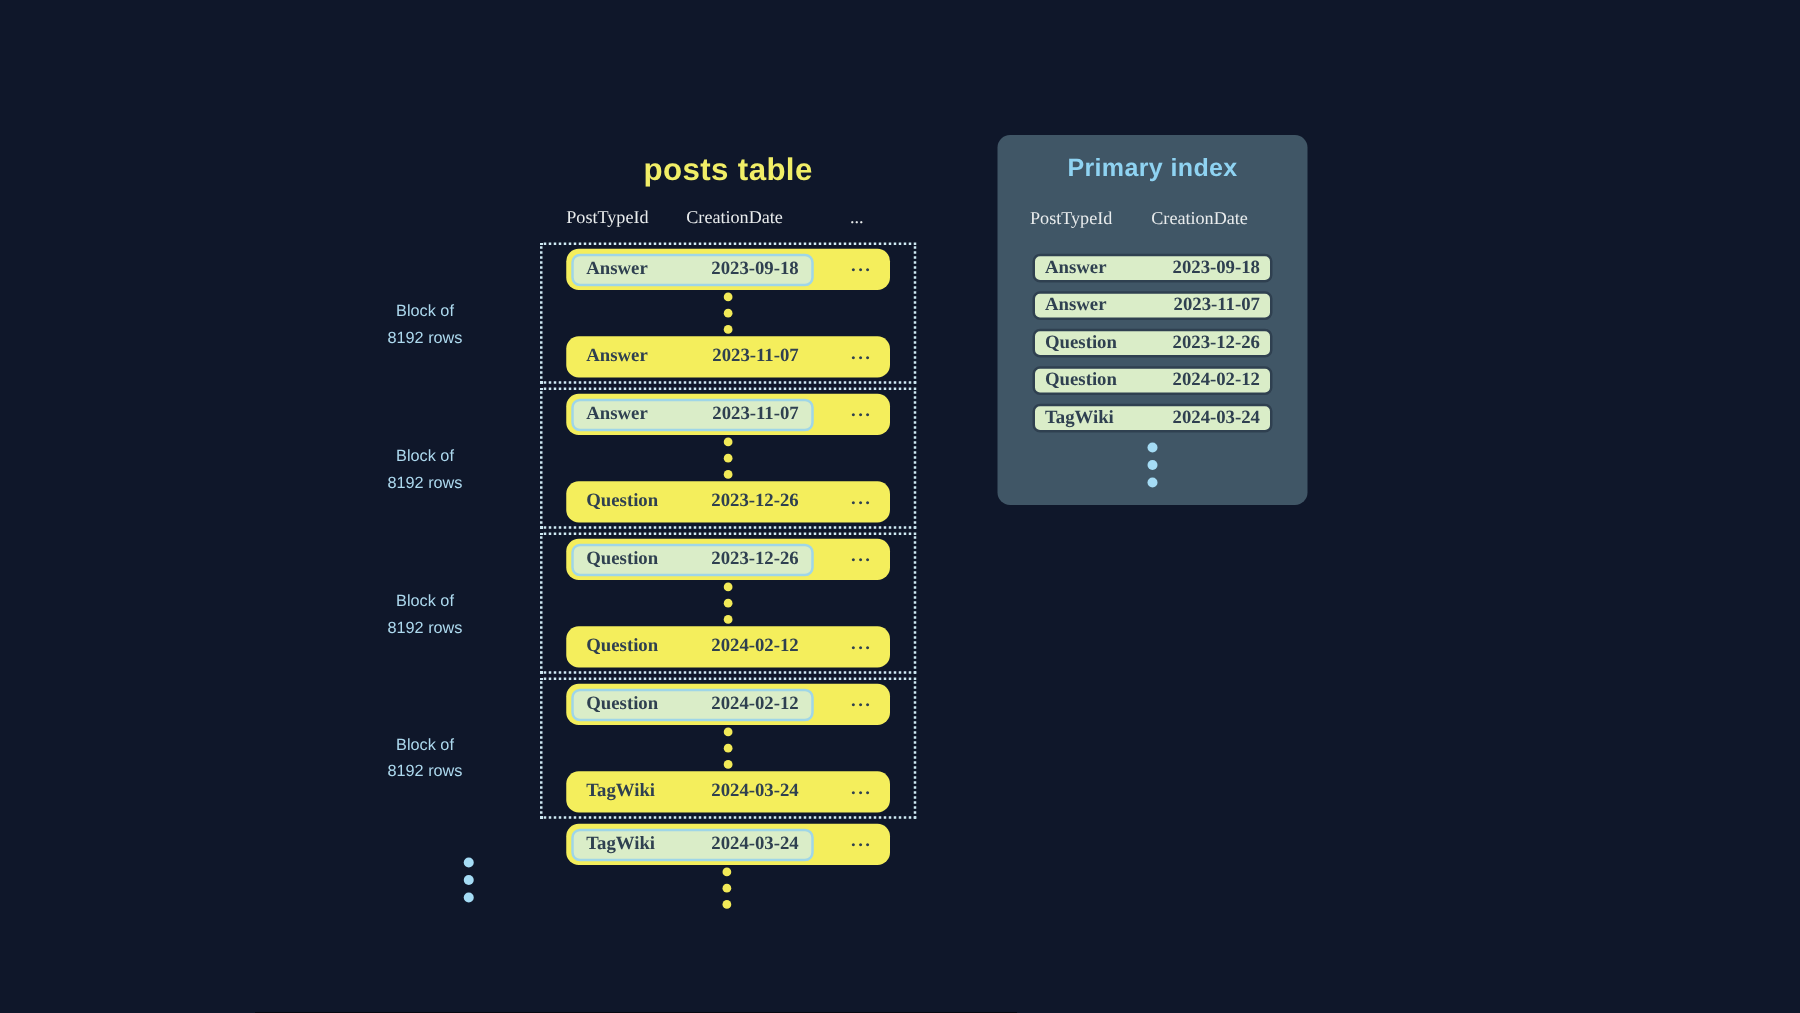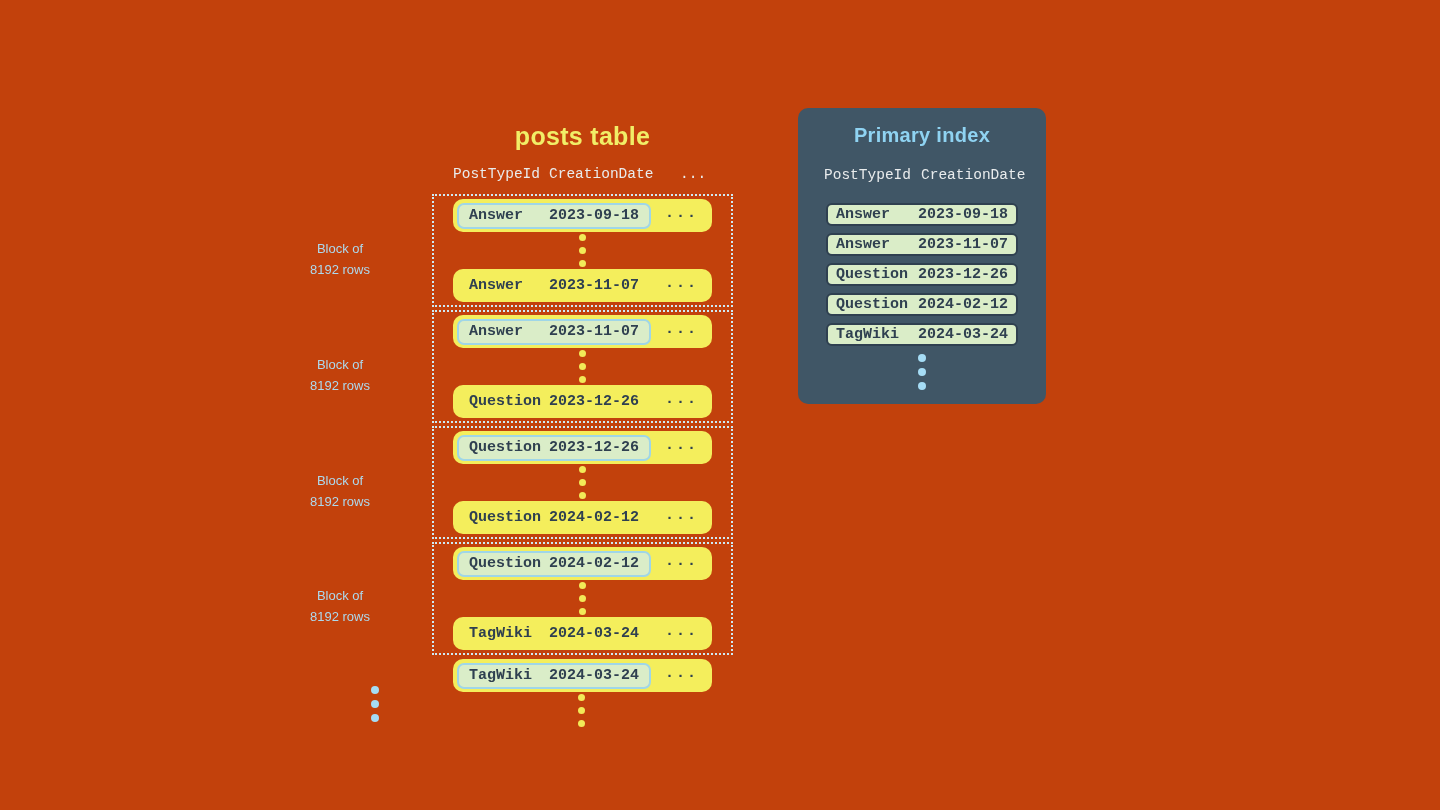--- a/index.html
+++ b/index.html
@@ -1,24 +1,24 @@
 <!DOCTYPE html>
 <html><head>
 <meta charset="utf-8">
 <style>
   html, body { margin: 0; padding: 0; background: #000; }
   .canvas {
     position: relative;
     width: 1440px;
     height: 810px;
-    background: #c2410c;
+    background: #0f172a;
     overflow: hidden;
     font-family: "Liberation Sans", sans-serif;
   }
-  .mono { font-family: Liberation Mono, monospace; }
+  .mono { font-family: Liberation Serif, serif; }
 
   
   .posts-title {
     position: absolute; left: 432px; top: 122px; width: 301px;
     text-align: center; color: #f1ee67;
     font-size: 25px; font-weight: 600; letter-spacing: 0.3px;
   }
   .posts-headers {
     position: absolute; left: 432px; top: 166px; width: 301px; height: 20px;
     color: #e9eced; font-size: 14.5px; font-weight: 500;

